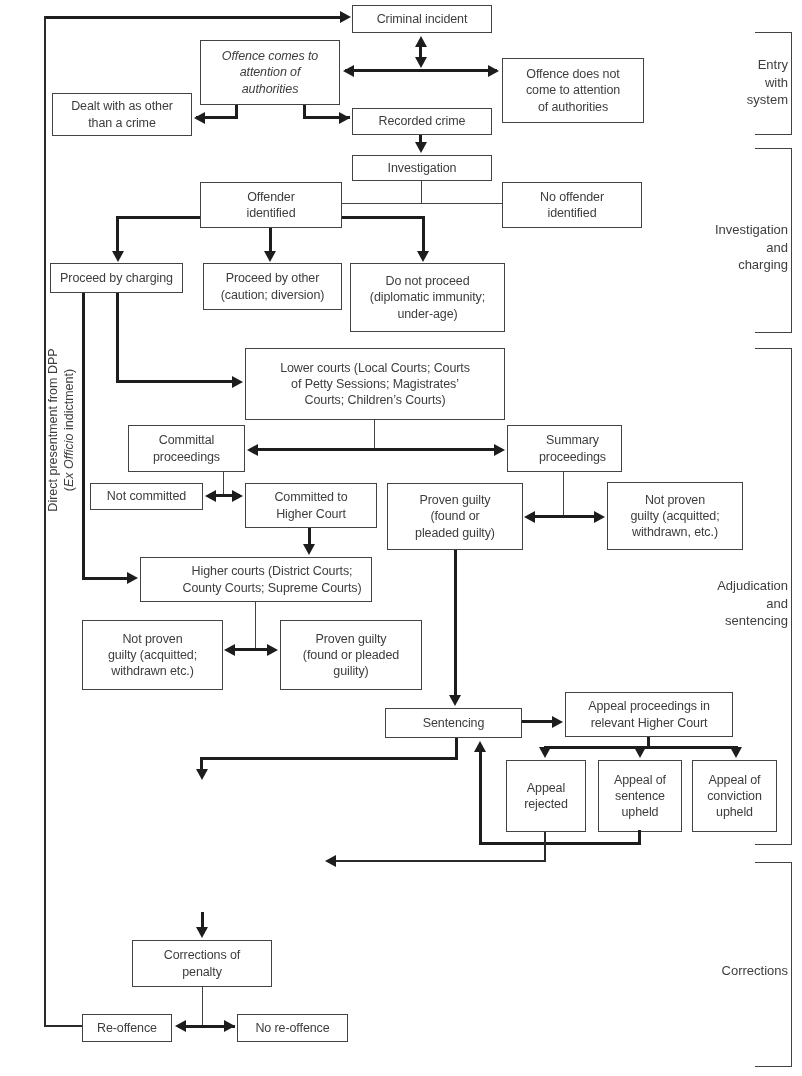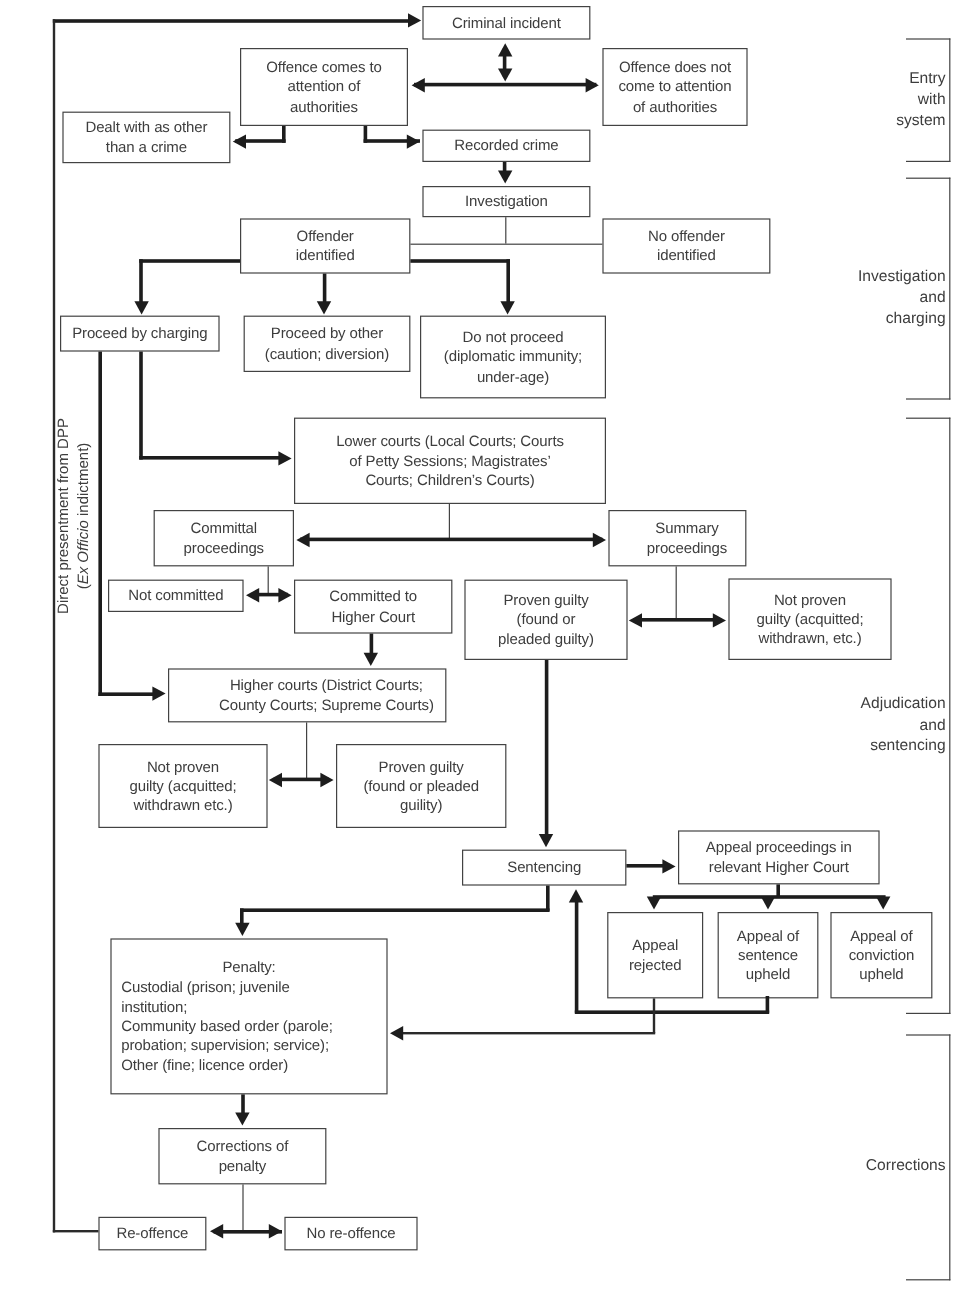--- a/index.html
+++ b/index.html
@@ -35,24 +35,24 @@
     transform:rotate(-90deg); text-align:center; color:#3d3d3d;
     font-size:12.5px; line-height:1.3; }
   .italic { font-style:italic; }
 </style>
 </head>
 <body>
 
 <div id="stage">
 
   <div class="box" style="left:352px;top:5px;width:140px;height:28px;">Criminal incident</div>
-  <div class="box" style="left:200px;top:40px;width:140px;height:65px;">Offence comes to
+  <div class="box" style="left:200px;top:40px;width:140px;height:65px;font-style:italic;">Offence comes to
 attention of
 authorities</div>
-  <div class="box" style="left:502px;top:40px;width:121px;height:65px;">Offence does not
+  <div class="box" style="left:502px;top:58px;width:142px;height:65px;">Offence does not
 come to attention
 of authorities</div>
   <div class="box" style="left:52px;top:93px;width:140px;height:43px;">Dealt with as other
 than a crime</div>
   <div class="box" style="left:352px;top:108px;width:140px;height:27px;">Recorded crime</div>
   <div class="box" style="left:352px;top:155px;width:140px;height:26px;">Investigation</div>
   <div class="box" style="left:200px;top:182px;width:142px;height:46px;">Offender
 identified</div>
   <div class="box" style="left:502px;top:182px;width:140px;height:46px;">No offender
 identified</div>
@@ -90,28 +90,20 @@
   <div class="box" style="left:506px;top:760px;width:80px;height:72px;">Appeal
 rejected</div>
   <div class="box" style="left:565px;top:692px;width:168px;height:45px;">Appeal proceedings in
 relevant Higher Court</div>
   <div class="box" style="left:598px;top:760px;width:84px;height:72px;">Appeal of
 sentence
 upheld</div>
   <div class="box" style="left:692px;top:760px;width:85px;height:72px;">Appeal of
 conviction
 upheld</div>
-  <div class="box penalty-box" style="left:92px;top:782px;width:231px;height:130px;">
-    <div class="penalty-title">Penalty:</div>
-    <div>Custodial (prison; juvenile
-institution;
-Community based order (parole;
-probation; supervision; service);
-Other (fine; licence order)</div>
-  </div>
   <div class="box" style="left:132px;top:940px;width:140px;height:47px;">Corrections of
 penalty</div>
   <div class="box" style="left:82px;top:1014px;width:90px;height:28px;">Re-offence</div>
   <div class="box" style="left:237px;top:1014px;width:111px;height:28px;">No re-offence</div>
 
   <div class="ln thick" style="left:44px;top:16px;width:296px;height:3px;"></div>
   <div class="ar ar-r" style="left:340px;top:11px;"></div>
   <div class="ln med" style="left:44px;top:16px;width:2px;height:1011px;"></div>
   <div class="ln med" style="left:44px;top:1025px;width:38px;height:2px;"></div>
 

